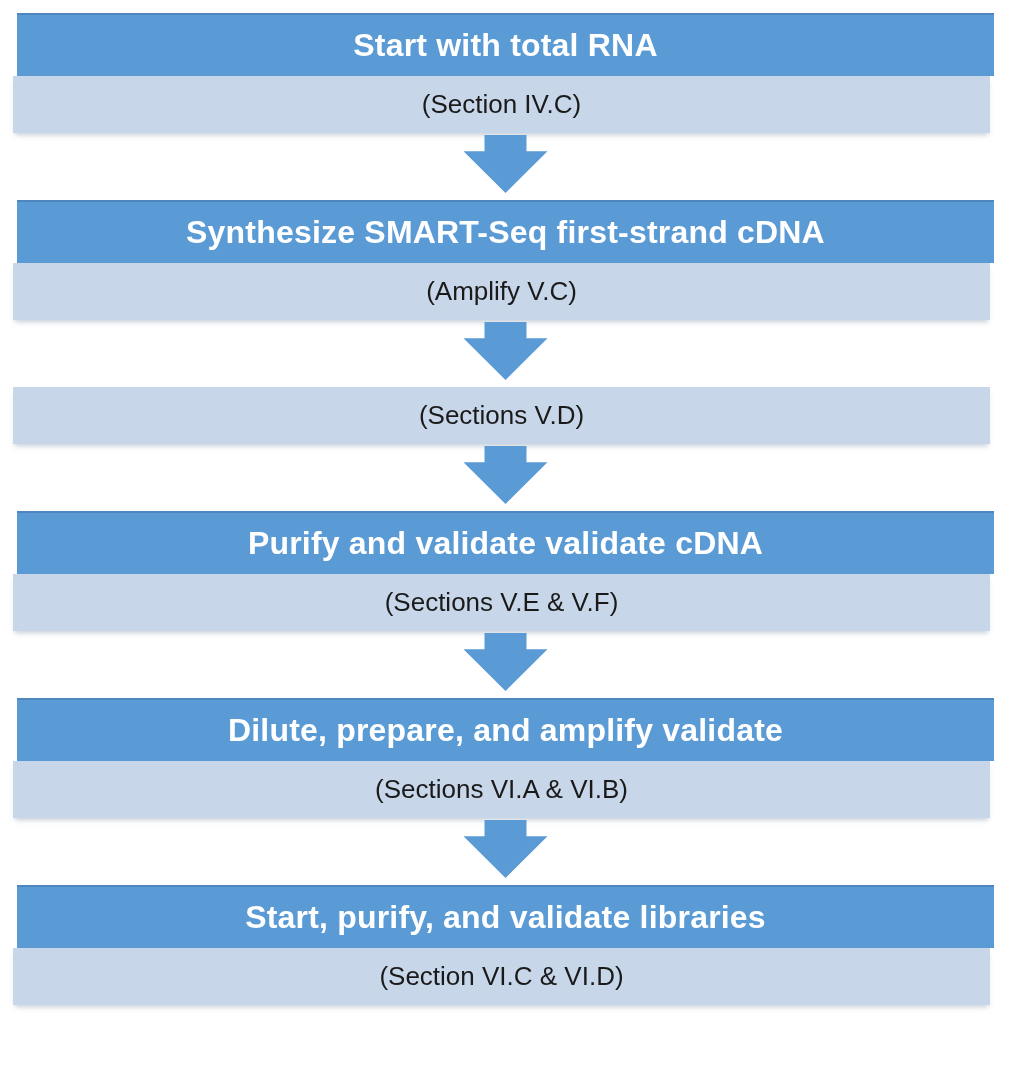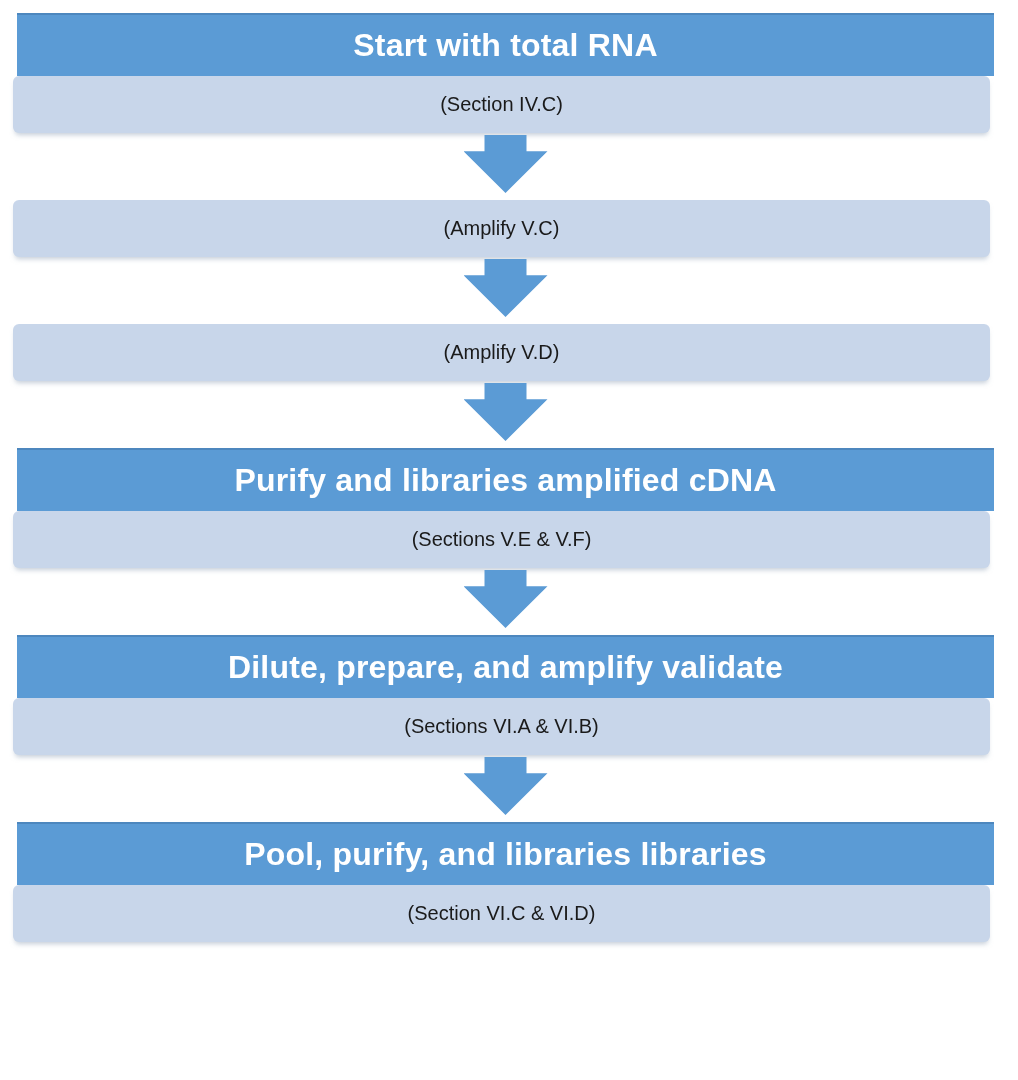--- a/index.html
+++ b/index.html
@@ -34,27 +34,26 @@
     font-weight: bold;
     letter-spacing: 0.2px;
     display: flex;
     align-items: center;
     justify-content: center;
   }
   .step-section {
     height: 57px;
     background: var(--light-blue);
     color: var(--section-text);
-    font-size: 20px;
+    font-size: 26px;
     display: flex;
     align-items: center;
     justify-content: center;
     transform: translateX(-4px);
     box-shadow: 0 4px 5px -2px rgba(150, 165, 185, 0.55);
-    border-radius: 6px;
   }
   .arrow-wrap {
     height: 67px;
     display: flex;
     align-items: flex-start;
     justify-content: center;
     padding-top: 2px;
   }
   .arrow {
     width: 84px;
@@ -72,52 +71,53 @@
     <section class="step">
       <div class="step-title">Start with total RNA</div>
       <div class="step-section">(Section IV.C)</div>
     </section>
 
     <div class="arrow-wrap">
       <div class="arrow"></div>
     </div>
 
     <section class="step">
+      <div class="step-title">Synthesize SMART-Seq first-strand cDNA</div>
       <div class="step-section">(Amplify V.C)</div>
     </section>
 
     <div class="arrow-wrap">
       <div class="arrow"></div>
     </div>
 
     <section class="step">
-      <div class="step-section">(Amplify V.D)</div>
+      <div class="step-section">(Sections V.D)</div>
     </section>
 
     <div class="arrow-wrap">
       <div class="arrow"></div>
     </div>
 
     <section class="step">
-      <div class="step-title">Purify and libraries amplified cDNA</div>
+      <div class="step-title">Purify and validate validate cDNA</div>
       <div class="step-section">(Sections V.E &amp; V.F)</div>
     </section>
 
     <div class="arrow-wrap">
       <div class="arrow"></div>
     </div>
 
     <section class="step">
       <div class="step-title">Dilute, prepare, and amplify validate</div>
       <div class="step-section">(Sections VI.A &amp; VI.B)</div>
     </section>
 
     <div class="arrow-wrap">
       <div class="arrow"></div>
     </div>
 
     <section class="step">
-      <div class="step-title">Pool, purify, and libraries libraries</div>
+      <div class="step-title">Start, purify, and validate libraries</div>
       <div class="step-section">(Section VI.C &amp; VI.D)</div>
     </section>
 
   </div>
 </div>
 
 </body></html>

